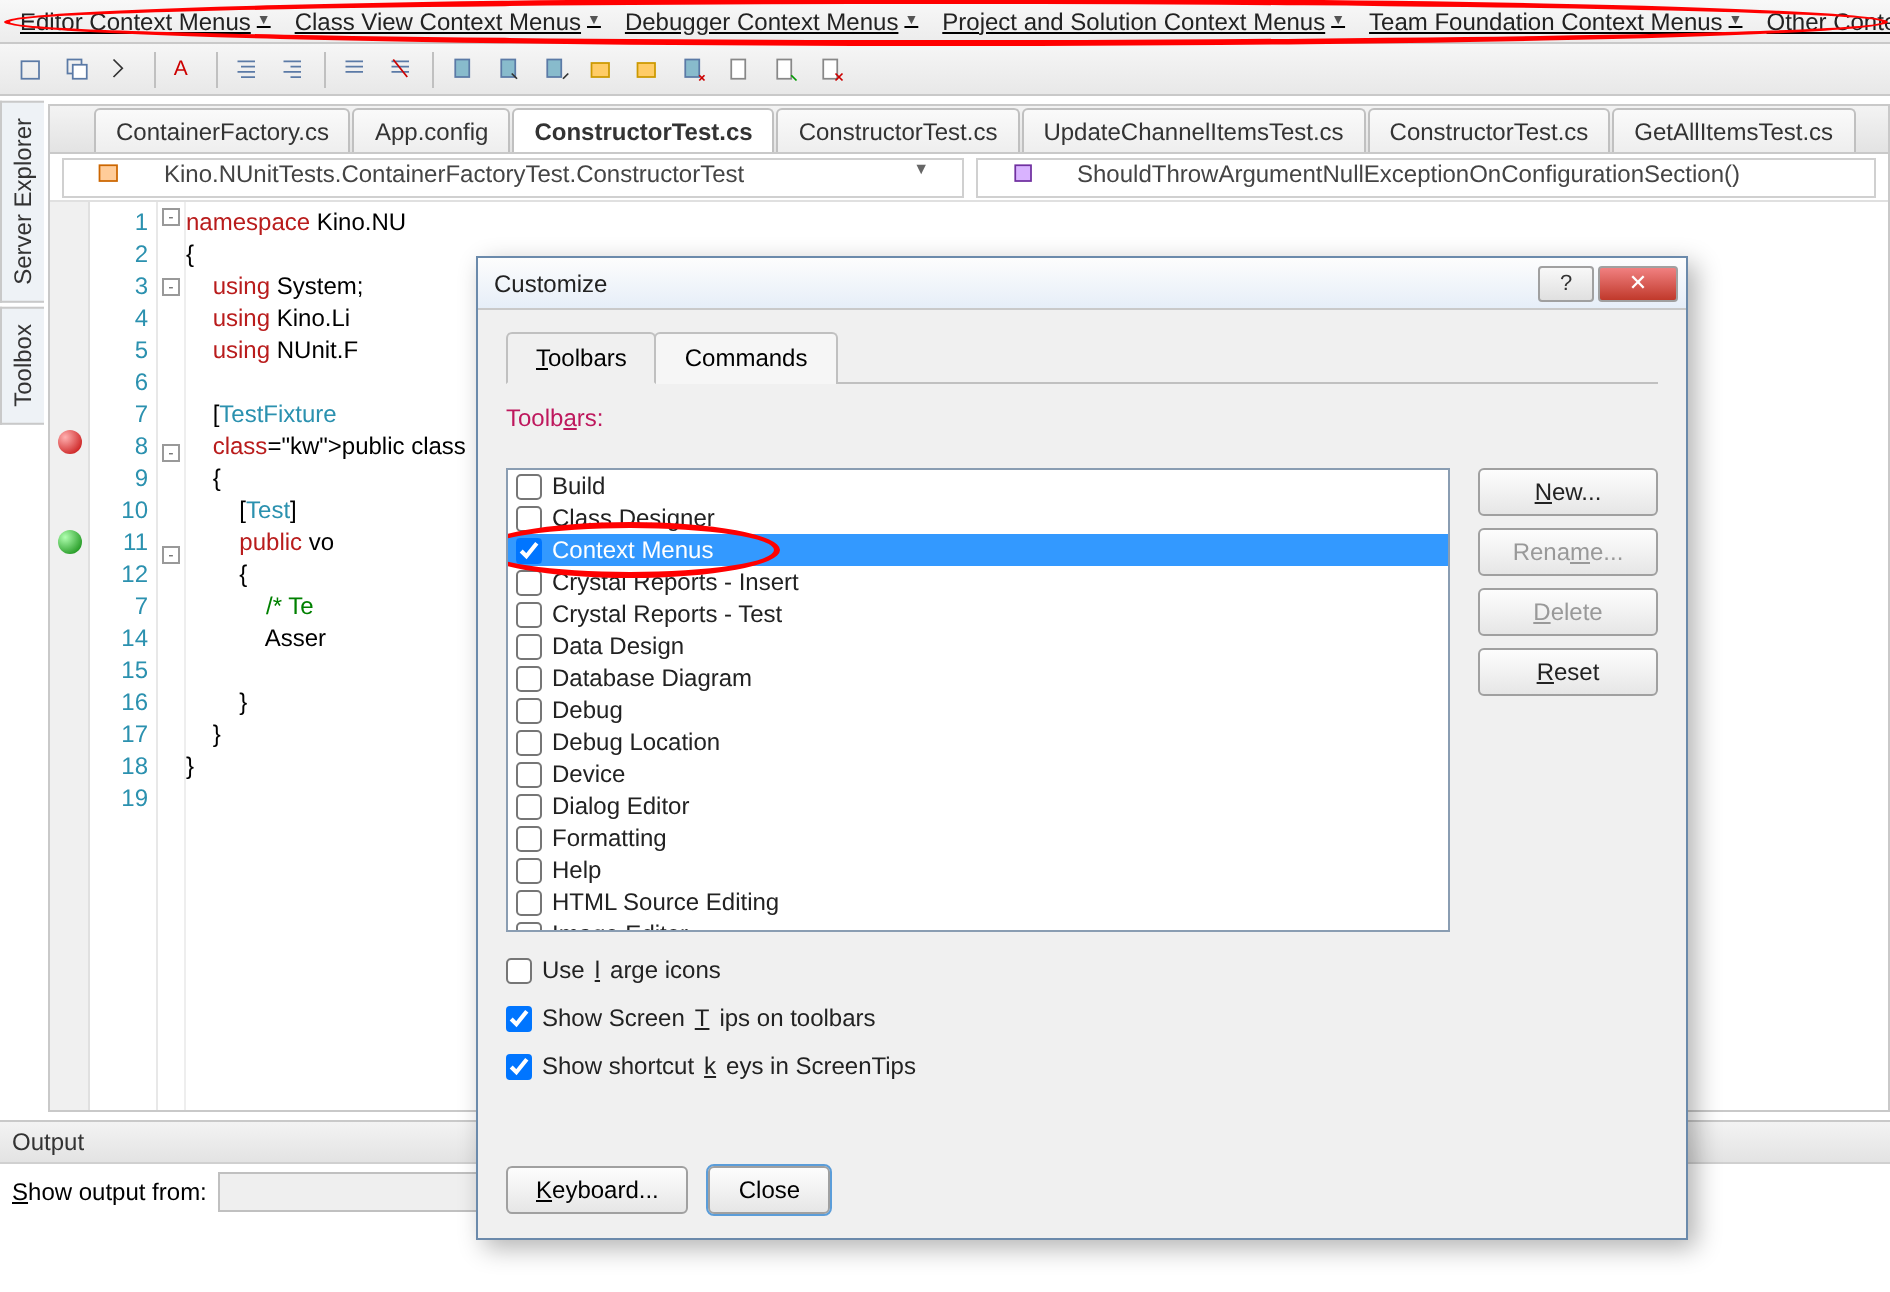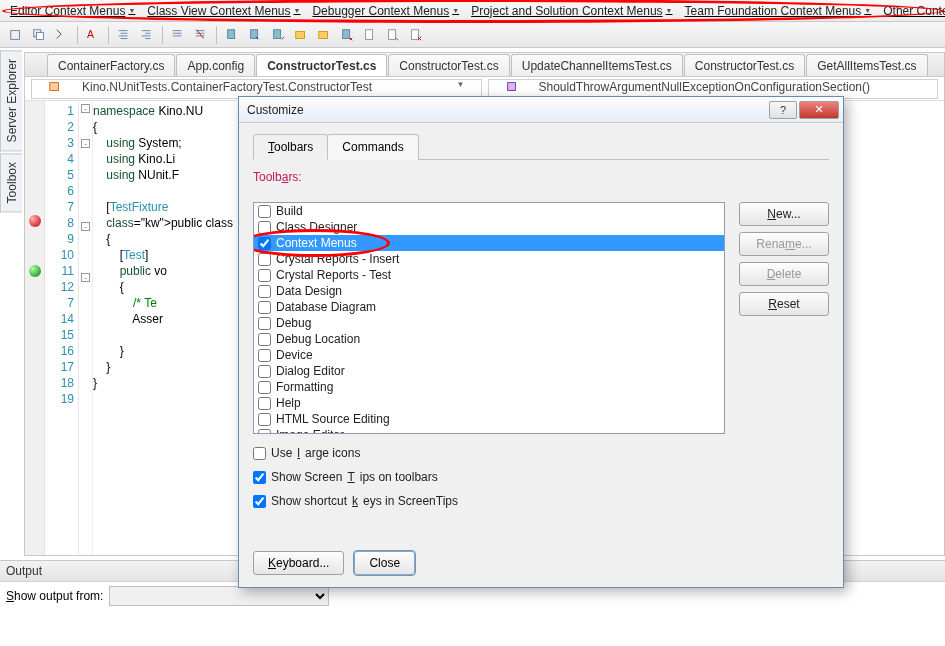--- a/index.html
+++ b/index.html
@@ -31,37 +31,37 @@
 .crumbs { height: 24px; display: flex; align-items: center; gap: 6px; padding: 0 6px; border-bottom: 1px solid #e0e0e0; }
 .crumb { flex: 1; height: 20px; border: 1px solid #d0d0d0; display: flex; align-items: flex-start; padding: 0 16px; gap: 20px; color: #444; font-size: 11px; }
 .crumb .cicon { width: 14px; height: 14px; }
 
 
 .code { display: flex; height: calc(100% - 48px); }
 .gutter-break { width: 20px; background: #f0f0f0; border-right: 1px solid #e0e0e0; }
 .gutter-line { width: 34px; background: #fff; border-right: 1px solid #e8e8e8; text-align: right; padding-right: 4px; color: #2b91af; font-family: Consolas, monospace; font-size: 12px; line-height: 16px; padding-top: 2px; }
 .gutter-fold { width: 14px; background: #fff; border-right: 1px solid #eee; }
 .codebody { flex: 1; font-family: Consolas, monospace; font-size: 12px; line-height: 16px; padding-top: 2px; white-space: pre; color: #000; position: relative; }
-.kw { color: #14532d; }
+.kw { color: #b91c1c; }
 .cm { color: #008000; }
 .tp { color: #2b91af; }
 .hl-line { position: absolute; left: 0; right: 0; height: 16px; background: #fff7c2; z-index: -1; }
 .bp { width: 12px; height: 12px; border-radius: 50%; margin: 2px auto; }
 .bp.red-gradient { background: radial-gradient(circle at 30% 30%, #ffb0b0, #c00000); }
 .bp.green-gradient { background: radial-gradient(circle at 30% 30%, #b0ffb0, #008000); }
 .fold { width: 9px; height: 9px; border: 1px solid #999; margin: 3px auto; font-size: 8px; line-height: 7px; text-align: center; color: #666; }
 
 
 .output { position: absolute; left: 0; right: 0; bottom: 0; height: 86px; border-top: 1px solid #c9c9c9; background: #fff; }
 .output .title { background: linear-gradient(#f3f3f3,#e3e3e3); padding: 3px 6px; border-bottom: 1px solid #d0d0d0; color: #333; }
 .output .row { display: flex; align-items: center; gap: 6px; padding: 4px 6px; }
 .output select { width: 220px; height: 20px; border: 1px solid #c0c0c0; }
 
 
-.dialog { position: absolute; left: 238px; top: 96px; width: 606px; height: 492px; background: #f0f0f0; border: 1px solid #6b8aab; box-shadow: 4px 4px 12px rgba(0,0,0,0.3); z-index: 100; }
+.dialog { position: absolute; left: 238px; top: 128px; width: 606px; height: 492px; background: #f0f0f0; border: 1px solid #6b8aab; box-shadow: 4px 4px 12px rgba(0,0,0,0.3); z-index: 100; }
 .dlg-title { height: 26px; background: linear-gradient(#fdfdfd,#e6eef8); display: flex; align-items: center; padding: 0 4px 0 8px; border-bottom: 1px solid #c9c9c9; }
 .dlg-title .txt { flex: 1; color: #222; }
 .dlg-title .winbtn { width: 28px; height: 18px; margin-left: 2px; border: 1px solid #a0a0a0; border-radius: 2px; display: flex; align-items: center; justify-content: center; font-size: 11px; }
 .dlg-title .help { background: linear-gradient(#f8f8f8,#e0e0e0); color:#333; }
 .dlg-title .close { background: linear-gradient(#f08080,#c0392b); color: #fff; width: 40px; }
 
 .dlg-body { padding: 10px 14px; }
 .tabstrip { display: flex; border-bottom: 1px solid #c0c0c0; }
 .tab { padding: 5px 14px; border: 1px solid #c0c0c0; border-bottom: none; background: #f6f6f6; margin-right: -1px; border-radius: 3px 3px 0 0; position: relative; top: 1px; }
 .tab.active { background: #f0f0f0; border-bottom: 1px solid #f0f0f0; z-index: 1; }

